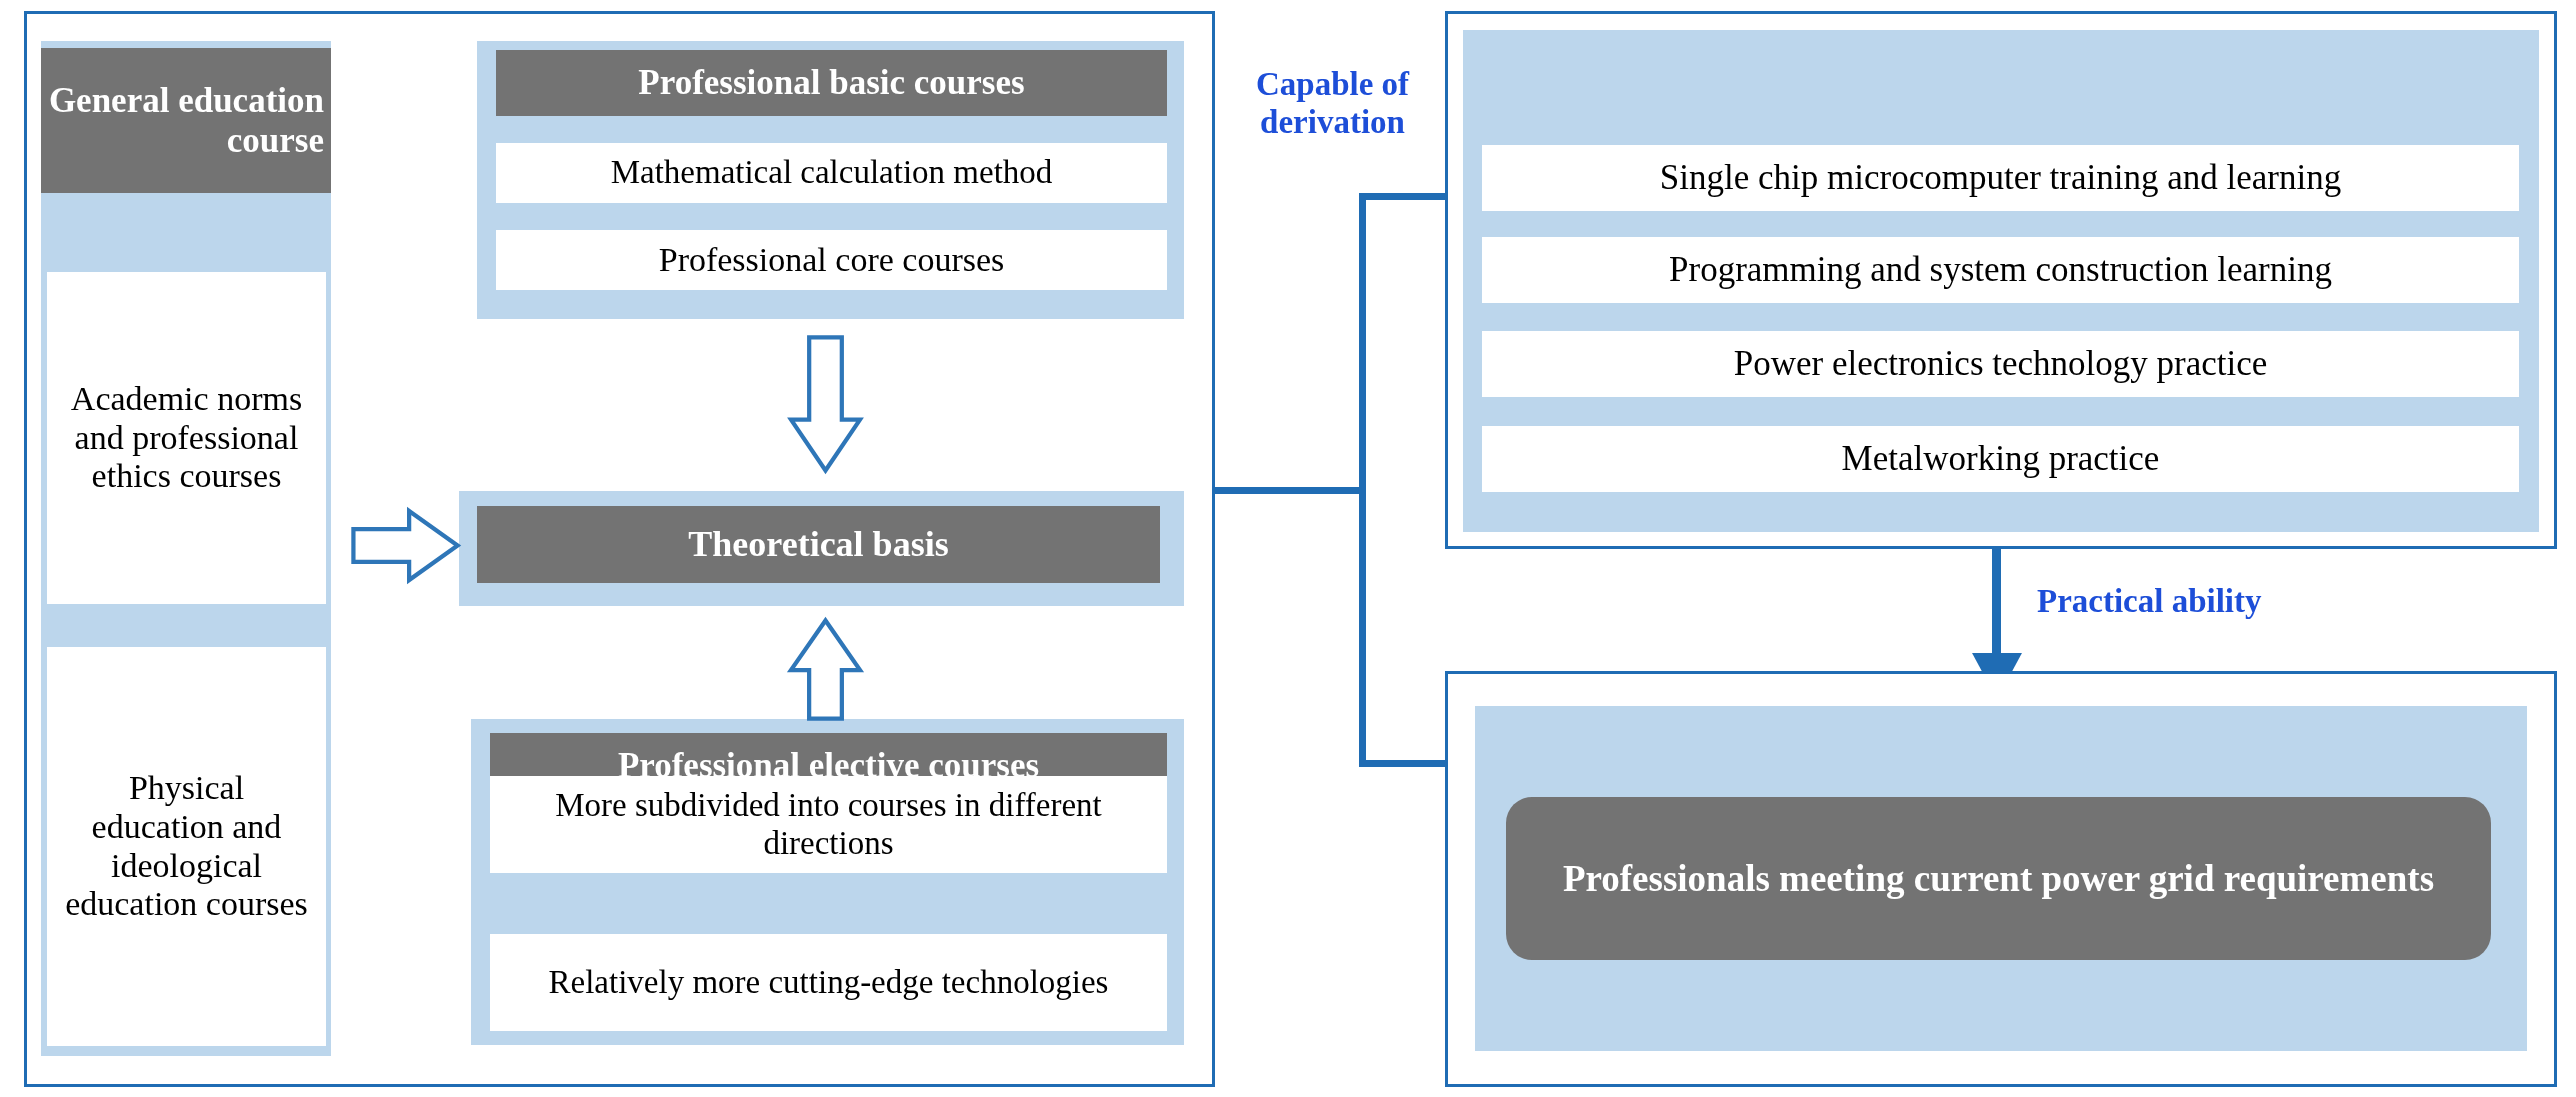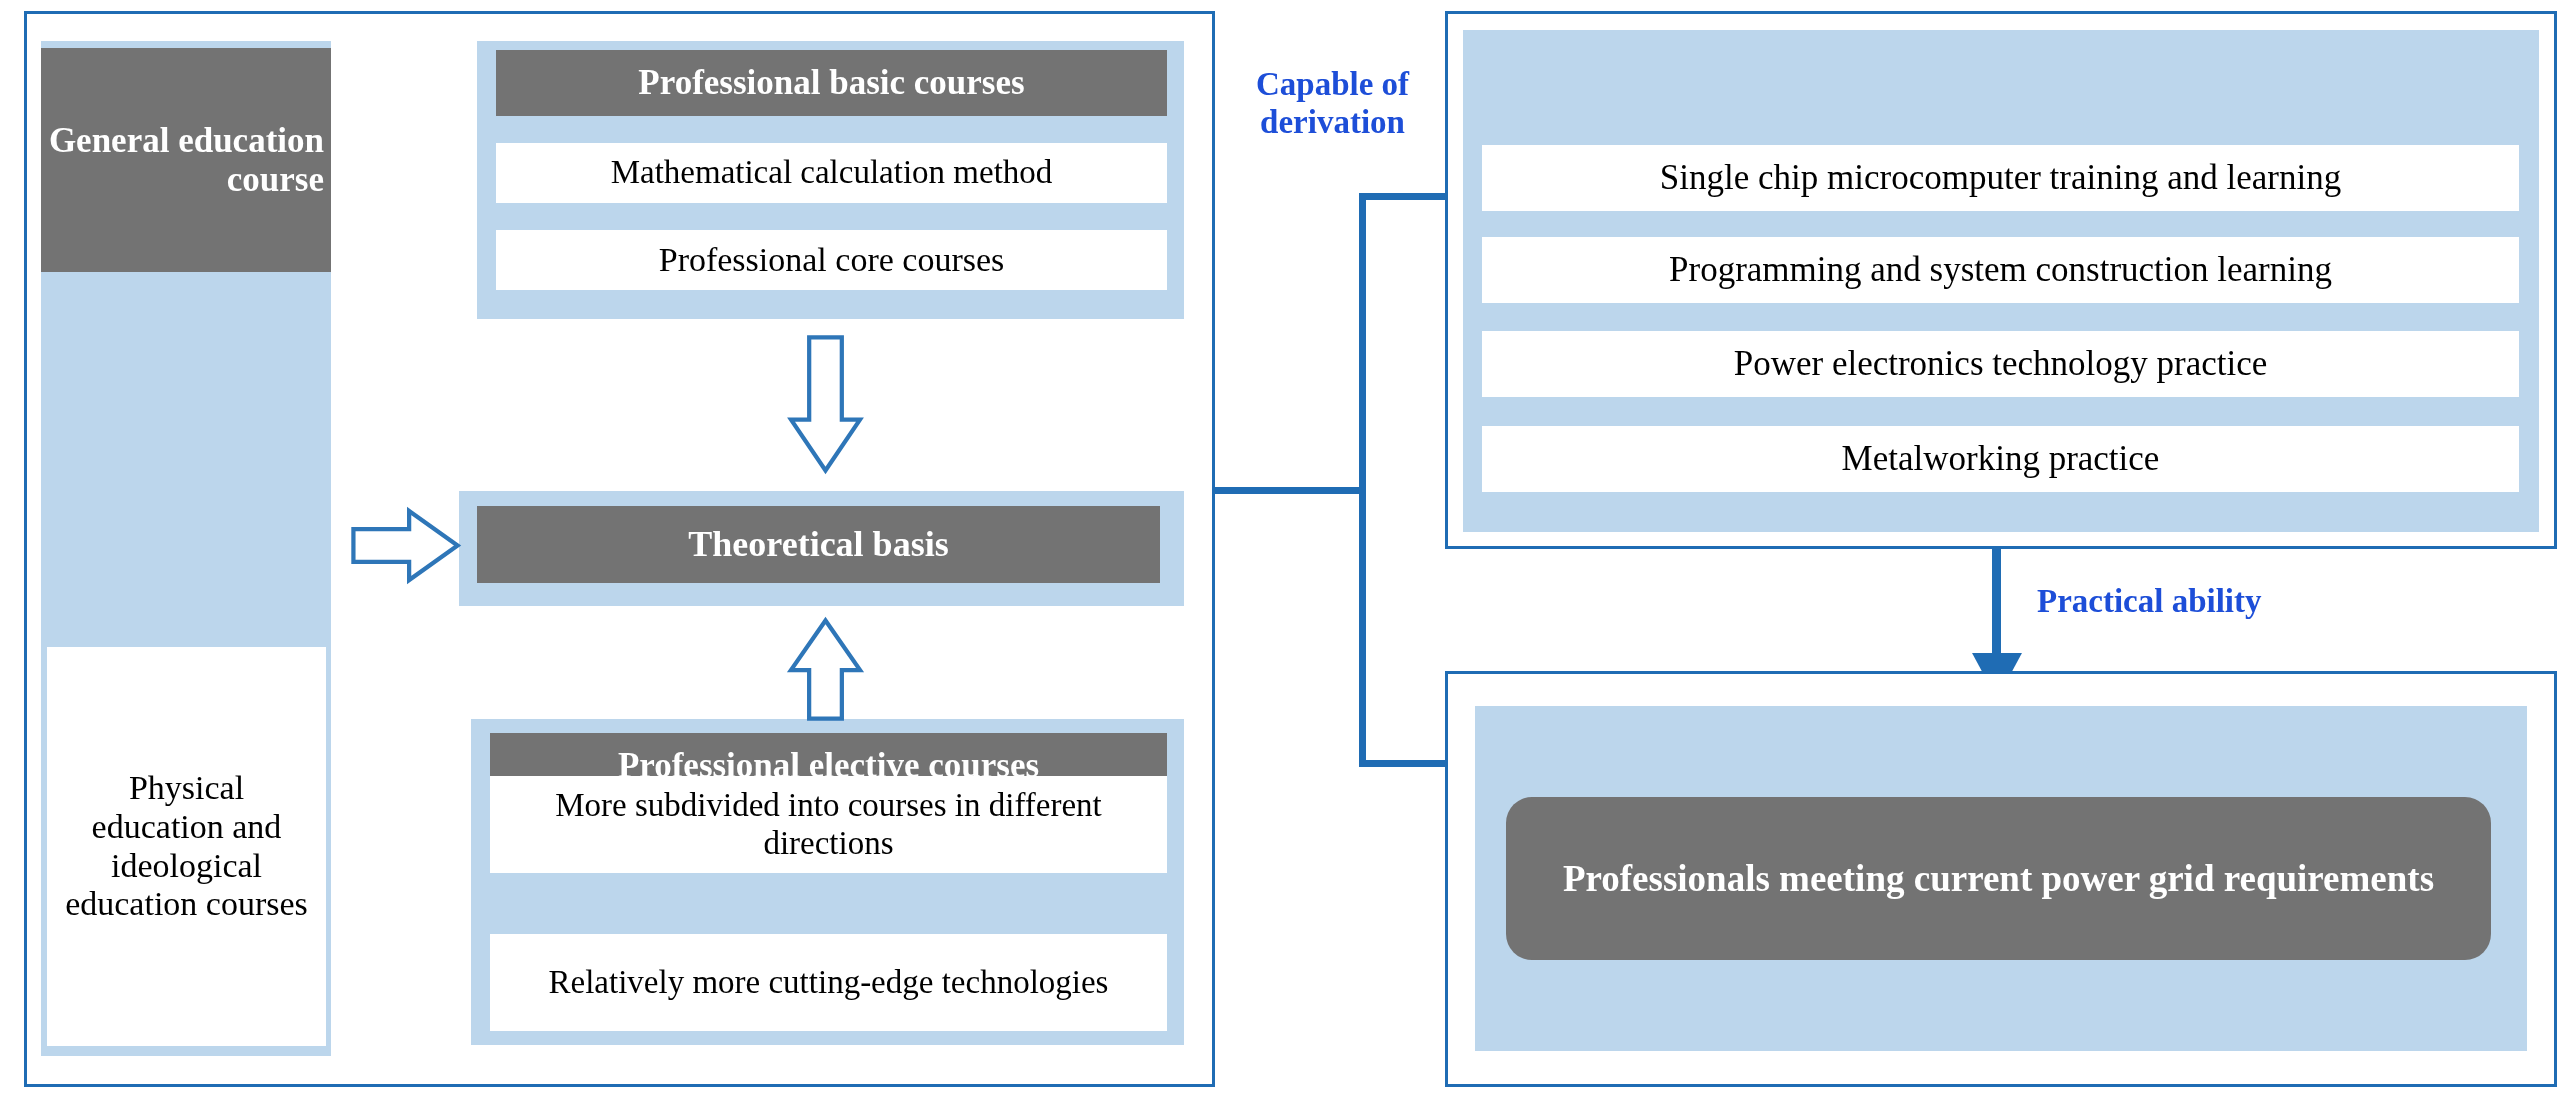--- a/index.html
+++ b/index.html
@@ -71,22 +71,23 @@
 </style>
 </head>
 <body>
 
 <div id="canvas">
 
   <div class="panel" style="left:24px; top:11px; width:1191px; height:1076px;"></div>
 
   <div class="lightwrap" style="left:41px; top:41px; width:290px; height:1015px;"></div>
 
-  <div class="hdr" style="left:41px; top:48px; width:290px; height:224px; font-size:35px; padding:0 7px;">General education course</div>
+  <div class="hdr" style="left:41px; top:48px; width:290px; height:145px; font-size:35px; padding:0 7px;">General education course</div>
 
+  <div class="row" style="left:47px; top:272px; width:279px; height:332px; font-size:34px; padding:0 13.3px;">Academic norms and professional ethics courses</div>
 
   <div class="row" style="left:47px; top:647px; width:279px; height:399px; font-size:34px; padding:0 13.3px;">Physical education and ideological education courses</div>
 
   <div class="lightwrap" style="left:477px; top:41px; width:707px; height:278px;"></div>
 
   <div class="hdr" style="left:496px; top:50px; width:671px; height:66px; font-size:35px;">Professional basic courses</div>
 
   <div class="row" style="left:496px; top:143px; width:671px; height:60px; font-size:33px;">Mathematical calculation method</div>
 
   <div class="row" style="left:496px; top:230px; width:671px; height:60px; font-size:34px;">Professional core courses</div>

